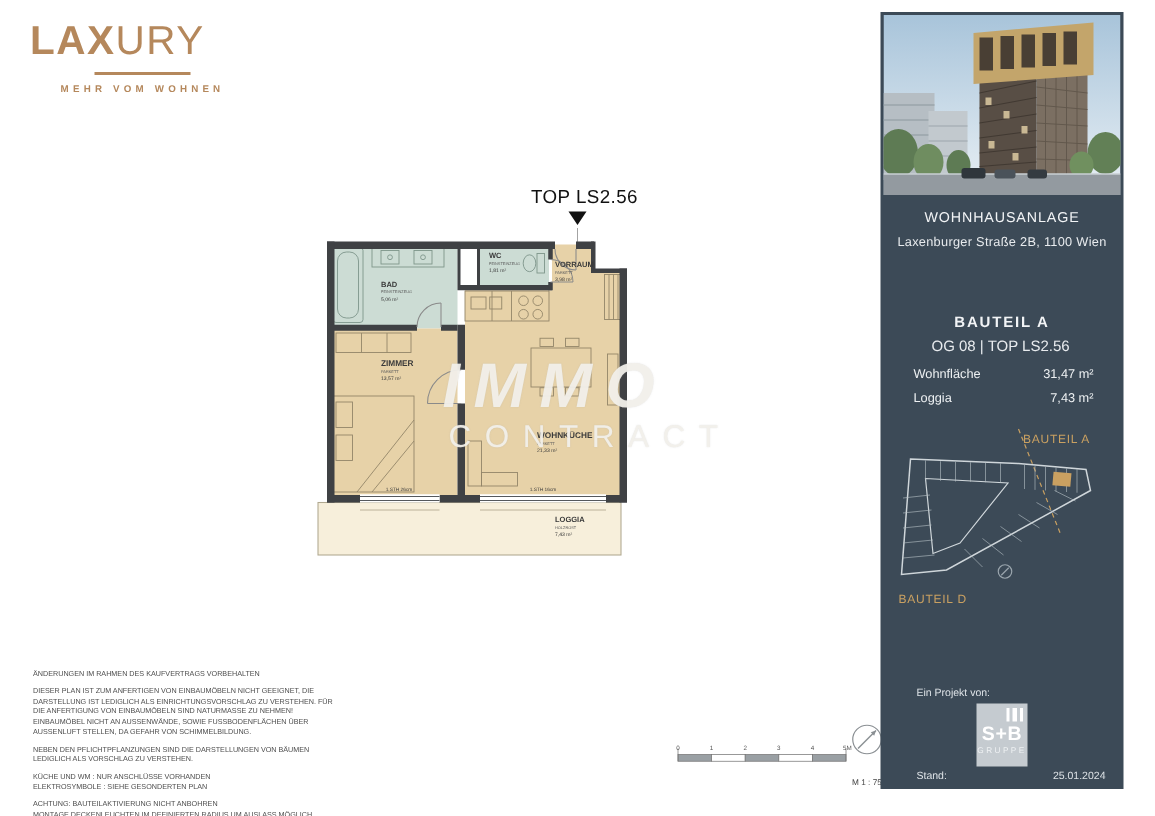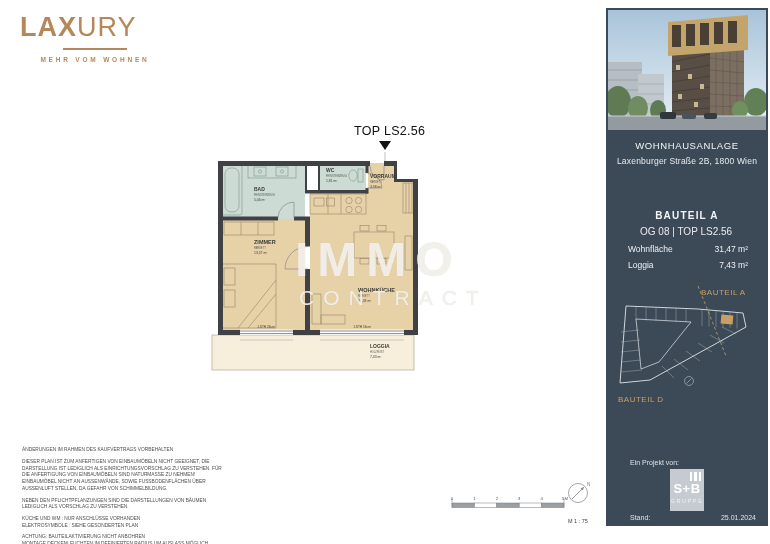--- a/index.html
+++ b/index.html
@@ -17,30 +17,30 @@
   .brand-tagline { font-size:6.5px; letter-spacing:2.8px; text-align:center; font-weight:600; }
   
   .plan-title { position:absolute; left:354px; top:124px; font-size:12.5px; font-weight:400; color:#111; letter-spacing:.3px; }
   .plan-arrow { position:absolute; left:379px; top:141px; width:0; height:0;
     border-left:6px solid transparent; border-right:6px solid transparent; border-top:9px solid #111; }
   
   .floorplan { position:absolute; left:208px; top:152px; }
   
   .watermark { position:absolute; left:295px; top:236px; color:rgba(243,241,236,0.92);
     text-shadow:0 0 1px rgba(170,170,170,0.35); pointer-events:none; }
-  .wm1 { font-size:48px; font-weight:800; letter-spacing:9px; line-height:1; }
+  .wm1 { font-size:42px; font-weight:800; letter-spacing:9px; line-height:1;font-style:italic; }
   .wm2 { font-size:21px; font-weight:400; letter-spacing:9px; margin-top:2px; margin-left:4px; }
   
   .disclaimer { position:absolute; left:22px; top:446px; width:460px;
     transform:scale(0.5); transform-origin:top left; color:#4d4d4d; }
   .disclaimer p { font-size:9.6px; line-height:1.4; white-space:pre-line; margin:0 0 10px 0; }
   
   .scalebar { position:absolute; left:450px; top:478px; }
   
-  .sidebar { position:absolute; left:606px; top:8px; width:162px; height:518px; background:#3c4a57; color:#f2f4f6; }
+  .sidebar { position:absolute; left:587px; top:8px; width:162px; height:518px; background:#3c4a57; color:#f2f4f6; }
   .photo { position:absolute; left:2px; top:2px; }
   .proj-title { position:absolute; top:132px; width:100%; text-align:center; font-size:9.5px; letter-spacing:.6px; }
   .proj-addr  { position:absolute; top:148px; width:100%; text-align:center; font-size:8.5px; letter-spacing:.2px; color:#e8ebee; }
   .bauteil    { position:absolute; top:202px; width:100%; text-align:center; font-size:10px; font-weight:700; letter-spacing:1.2px; }
   .unitline   { position:absolute; top:218px; width:100%; font-size:10px; color:#e8ebee;margin-left:34px; }
   .urow { position:absolute; left:22px; right:20px; display:flex; justify-content:space-between; font-size:8.5px; color:#eef1f3; }
   .urow.r1 { top:236px;justify-content:space-between; } .urow.r2 { top:252px; }
   .siteplan { position:absolute; left:6px; top:274px; }
   .projby { position:absolute; left:24px; top:451px; font-size:7px; color:#dde2e6; }
   .sb-logo { position:absolute; left:64px; top:461px; width:34px; height:42px; background:#c5cbd0;
@@ -326,21 +326,21 @@
       <g>
         <rect x="0" y="106" width="158" height="14" fill="#939aa0"></rect>
         <line x1="0" y1="106" x2="158" y2="106" stroke="#c9cfd3" stroke-width="1"></line>
         <rect x="52" y="102" width="16" height="7" rx="2" fill="#2f363c"></rect>
         <rect x="74" y="103" width="14" height="6" rx="2" fill="#4a525a"></rect>
         <rect x="96" y="103" width="13" height="6" rx="2" fill="#343b41"></rect>
       </g>
     </svg>
 
     <div class="proj-title">WOHNHAUSANLAGE</div>
-    <div class="proj-addr">Laxenburger Straße 2B, 1800 Wien</div>
+    <div class="proj-addr">Laxenburger Straße 2B, 1100 Wien</div>
 
     <div class="bauteil">BAUTEIL A</div>
     <div class="unitline">OG 08 | TOP LS2.56</div>
 
     <div class="urow r1">
       <span>Wohnfläche</span>
       <span>31,47 m²</span>
     </div>
     <div class="urow r2">
       <span>Loggia</span>

